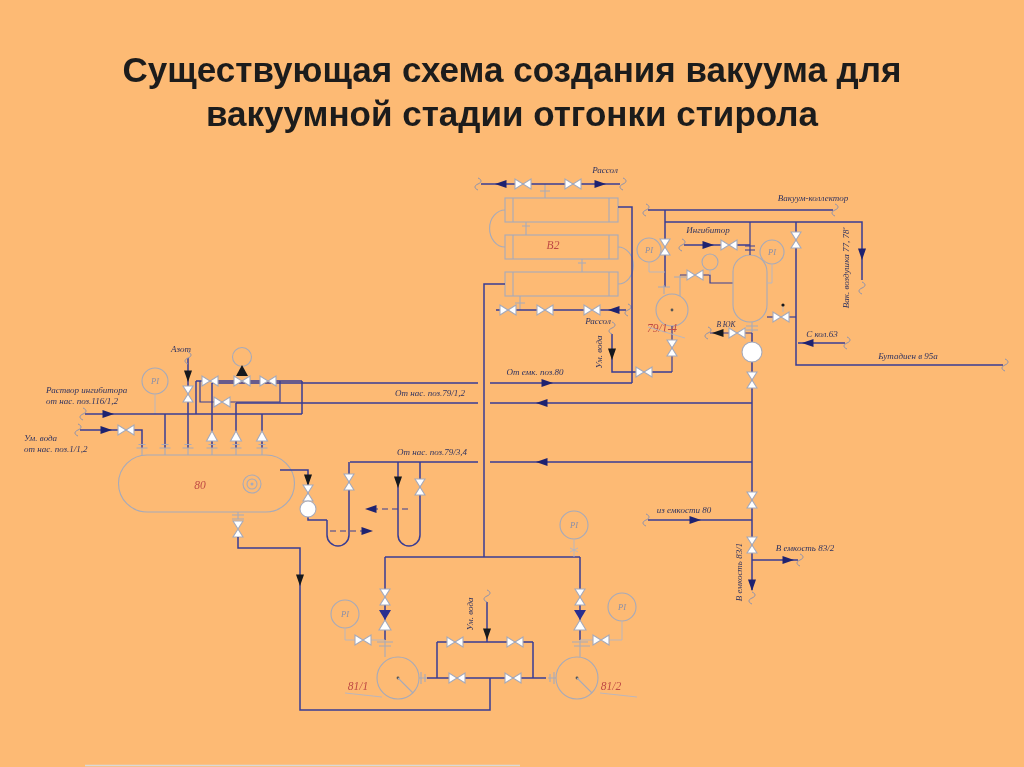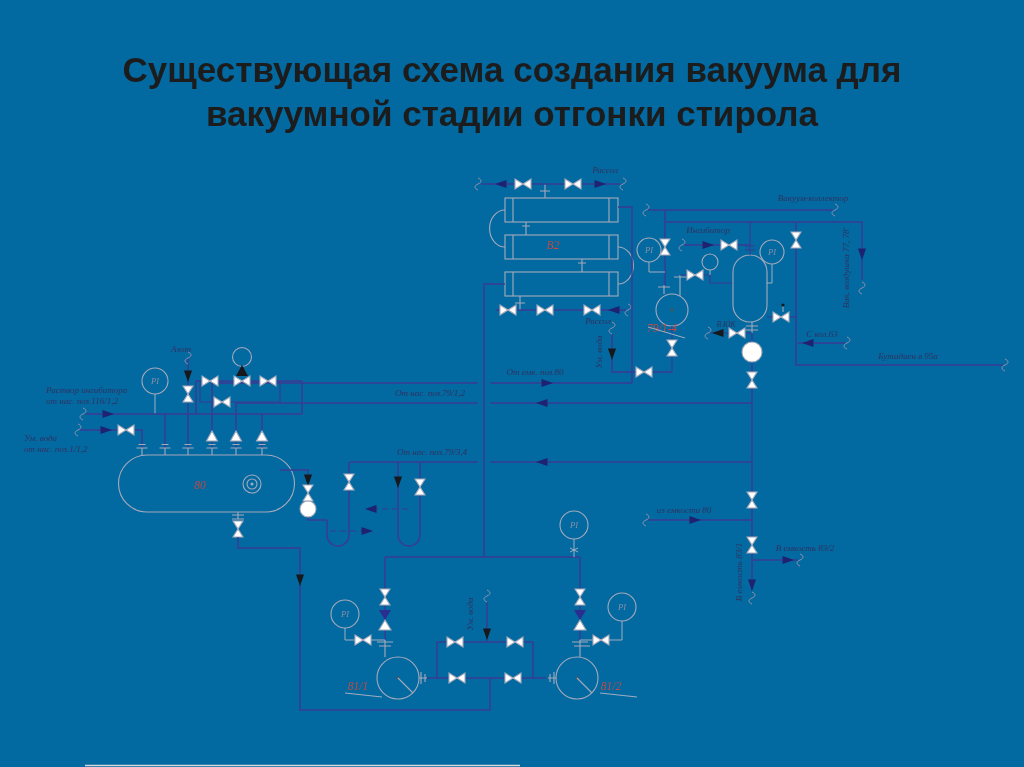--- a/index.html
+++ b/index.html
@@ -1,16 +1,16 @@
 <!DOCTYPE html>
 <html><head>
 <meta charset="utf-8">
 <style>
   html,body{margin:0;padding:0;background:#fff;}
-  .slide{position:relative;width:1024px;height:767px;background:#0369a1;overflow:hidden;
+  .slide{position:relative;width:1024px;height:767px;background:#fdba74;overflow:hidden;
          font-family:"Liberation Sans",sans-serif;}
   svg{display:block;}
   .ttl{font-family:"Liberation Sans",sans-serif;font-weight:600;font-size:35px;fill:#1c1c1c;text-anchor:middle;}
   .lbl{font-family:"Liberation Serif",serif;font-style:italic;font-size:9px;fill:#2f3360;text-anchor:middle;}
   .lblL{text-anchor:start;}
   .tag{font-family:"Liberation Serif",serif;font-style:italic;font-size:11.5px;fill:#bf4a44;text-anchor:middle;}
   .pig{font-family:"Liberation Serif",serif;font-style:italic;font-size:8.5px;fill:#8a8fa8;text-anchor:middle;}
   .pipe{stroke:#383c94;stroke-width:1.5;fill:none;}
   .pipe2{stroke:#383c94;stroke-width:1.2;fill:none;}
   .eq{stroke:#a6aaba;stroke-width:1.1;fill:none;}

